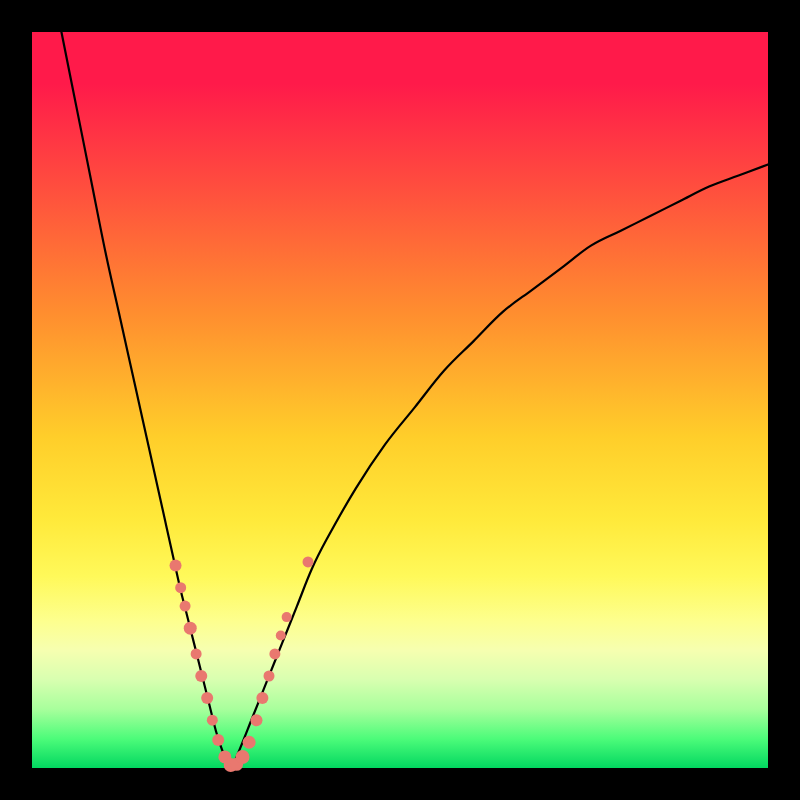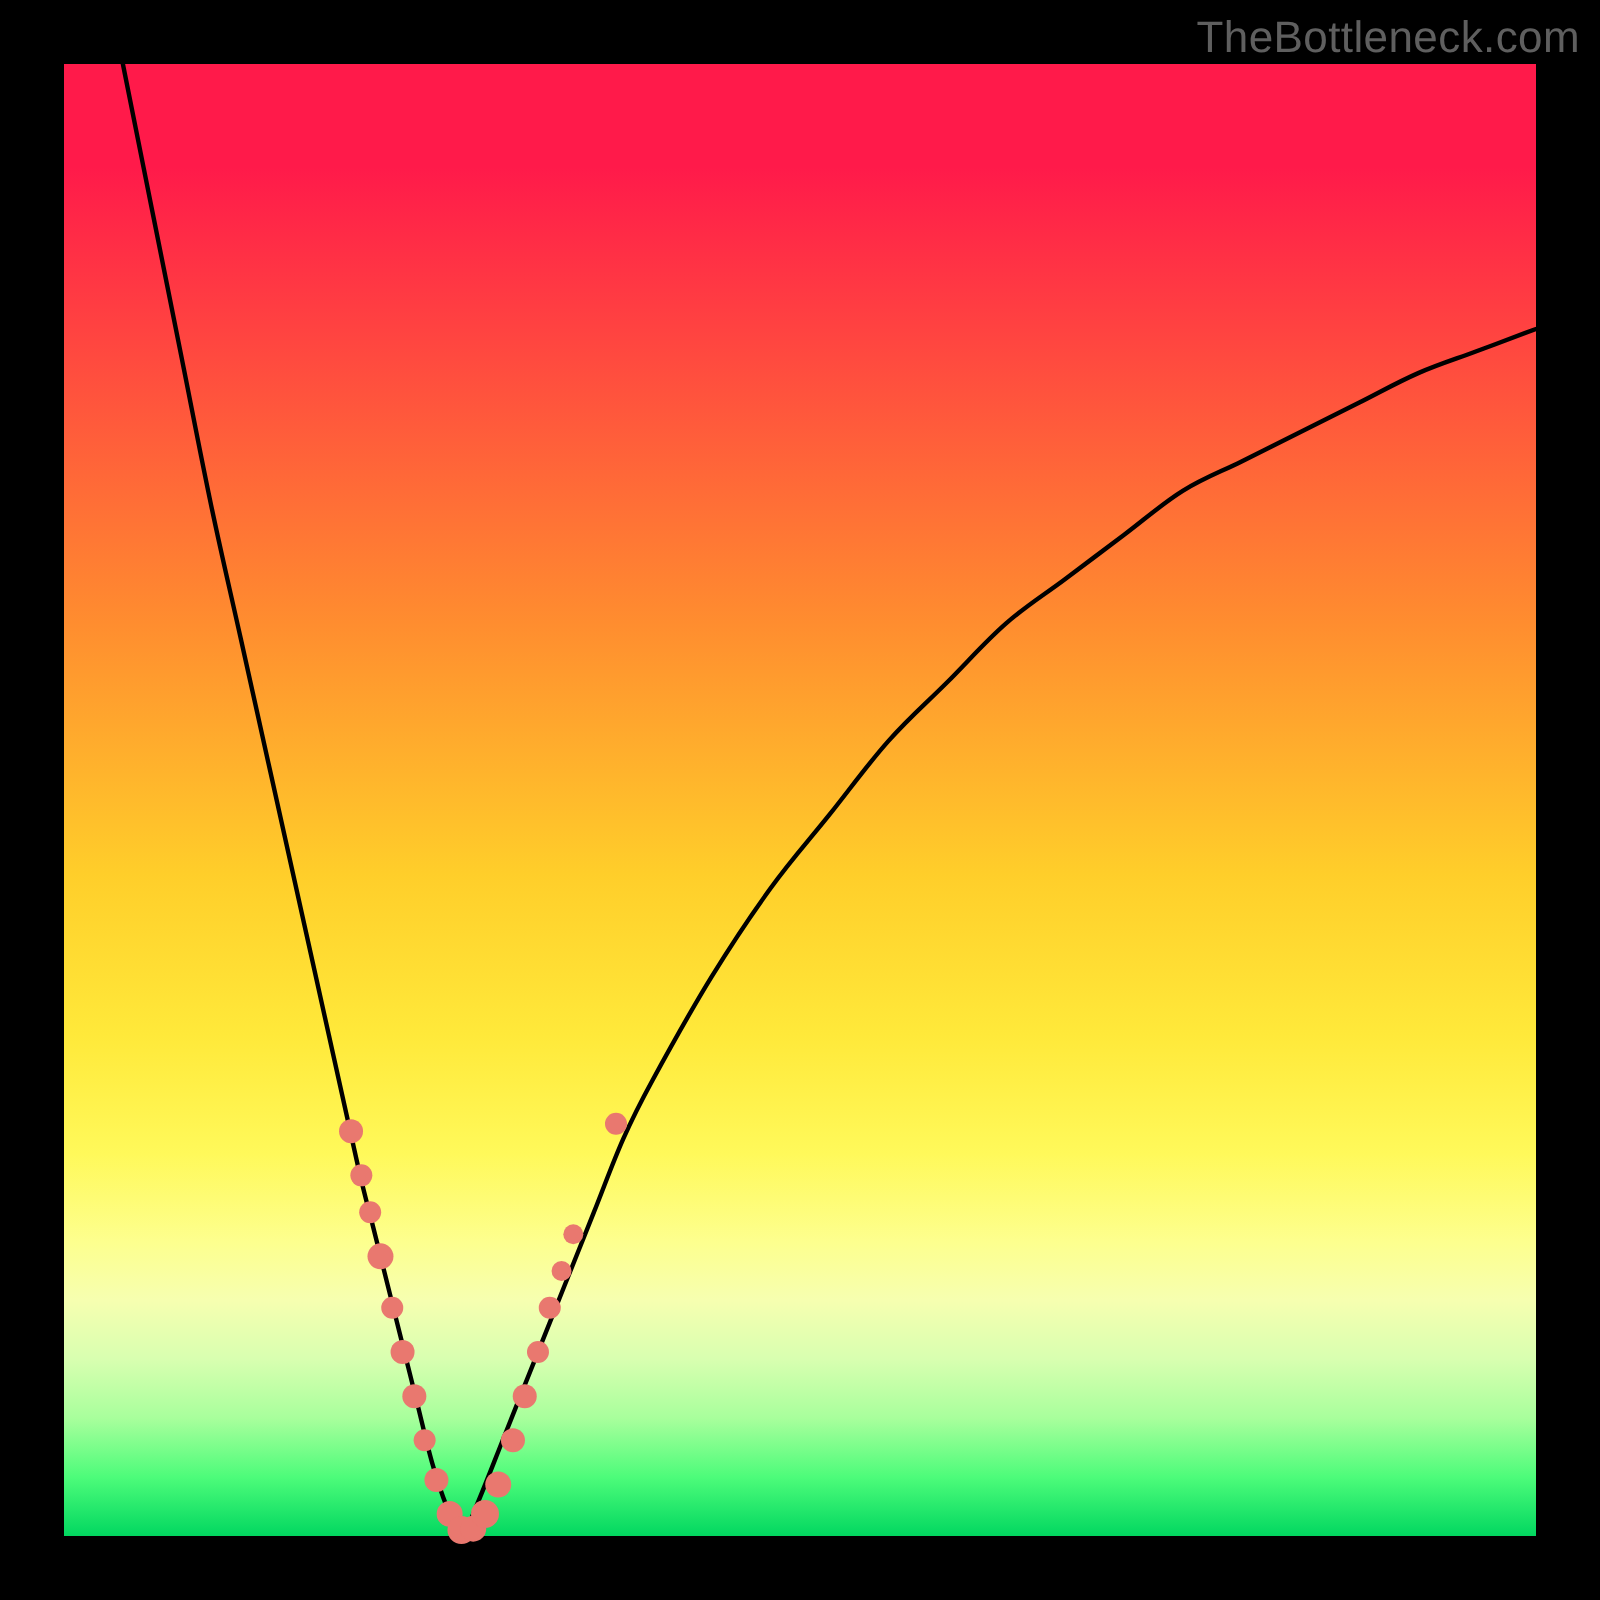--- a/index.html
+++ b/index.html
@@ -58,21 +58,20 @@
     top: 0;
     width: 736px;
     height: 736px;
     overflow: visible;
   }
 </style>
 </head>
 <body>
 
 <div class="frame">
-  <div class="watermark">TheBottleneck.com</div>
   <div class="plot">
     <svg class="curve" viewBox="0 0 736 736" preserveAspectRatio="none">
       <path id="curve-path" fill="none" stroke-width="2.2" stroke-linecap="round" stroke-linejoin="round" d="M 29.44 0 C 32.0896 13.248000000000003, 38.8608 47.104000000000035, 44.16 73.60000000000002 C 49.459199999999996 100.096, 53.5808 120.70399999999992, 58.88 147.19999999999993 C 64.17920000000001 173.69599999999994, 68.30080000000001 195.62880000000004, 73.60000000000001 220.80000000000007 C 78.89920000000001 245.9712000000001, 83.0208 263.19360000000006, 88.32 287.04 C 93.61919999999999 310.8864, 97.74080000000001 329.43359999999996, 103.04 353.28 C 108.3392 377.1264, 112.4608 395.67359999999996, 117.76 419.52 C 123.0592 443.3664, 127.18079999999999 461.9136, 132.48 485.76 C 137.7792 509.6064, 143.22560000000001 534.7776, 147.20000000000002 552 C 151.17440000000002 569.2224, 151.9104 570.8416000000001, 154.56 581.44 C 157.2096 592.0384, 159.2704 600.2816, 161.92 610.88 C 164.56959999999998 621.4784, 166.6304 629.7216, 169.28 640.3199999999999 C 171.9296 650.9183999999999, 173.9904 659.1616, 176.64 669.76 C 179.28959999999998 680.3584, 181.3504 689.9264000000001, 184 699.2 C 186.6496 708.4736, 188.71040000000002 714.656, 191.36 721.28 C 194.0096 727.904, 196.07040000000003 736, 198.72000000000003 736 C 201.36960000000002 736, 202.1056 730.5536, 206.08 721.28 C 210.05440000000002 712.0064, 215.50079999999997 697.728, 220.79999999999998 684.48 C 226.0992 671.2320000000001, 230.2208 660.9280000000001, 235.52 647.6800000000001 C 240.81920000000002 634.432, 244.94080000000002 624.128, 250.24 610.88 C 255.5392 597.632, 259.6608 587.3280000000001, 264.96 574.08 C 270.25919999999996 560.832, 274.3808 549.2031999999999, 279.68 537.28 C 284.9792 525.3568, 286.45120000000003 522.4128000000001, 294.40000000000003 507.84000000000003 C 302.34880000000004 493.26720000000006, 313.2416 473.5424, 323.84 456.32 C 334.43839999999994 439.0976, 342.68159999999995 426.7328, 353.28 412.16 C 363.8784 397.58720000000005, 372.1216 388.608, 382.72 375.36 C 393.31840000000005 362.112, 401.56160000000006 350.48319999999995, 412.16 338.55999999999995 C 422.7584 326.63679999999994, 431.00159999999994 319.7184, 441.59999999999997 309.12 C 452.1984 298.52160000000003, 460.4416 288.9536, 471.04 279.68 C 481.63840000000005 270.4064, 489.88160000000005 265.54879999999997, 500.48 257.59999999999997 C 511.0784 249.65119999999996, 519.3216 243.46879999999996, 529.92 235.51999999999998 C 540.5183999999999 227.5712, 548.7616 220.06400000000005, 559.36 213.44000000000005 C 569.9584 206.81600000000006, 578.2016000000001 204.01920000000004, 588.8000000000001 198.72000000000003 C 599.3984 193.4208, 607.6416 189.2992, 618.24 184 C 628.8384 178.7008, 637.0816 174.5792, 647.68 169.27999999999997 C 658.2783999999999 163.98079999999996, 666.5216 159.19679999999994, 677.12 154.55999999999995 C 687.7184 149.92319999999995, 695.9616 147.49439999999996, 706.56 143.51999999999998 C 717.1583999999999 139.5456, 730.7008 134.46720000000002, 736 132.48000000000002" stroke="#000000"></path>
       <g id="markers">
           <circle cx="143.52" cy="533.6" r="6" fill="#e9786f" stroke="#d45e54" stroke-width="0"></circle>
           <circle cx="148.672" cy="555.6800000000001" r="5.5" fill="#e9786f" stroke="#d45e54" stroke-width="0"></circle>
           <circle cx="153.08800000000002" cy="574.08" r="5.5" fill="#e9786f" stroke="#d45e54" stroke-width="0"></circle>
           <circle cx="158.24" cy="596.16" r="6.5" fill="#e9786f" stroke="#d45e54" stroke-width="0"></circle>
           <circle cx="164.12800000000001" cy="621.92" r="5.5" fill="#e9786f" stroke="#d45e54" stroke-width="0"></circle>
           <circle cx="169.28" cy="644" r="6" fill="#e9786f" stroke="#d45e54" stroke-width="0"></circle>

